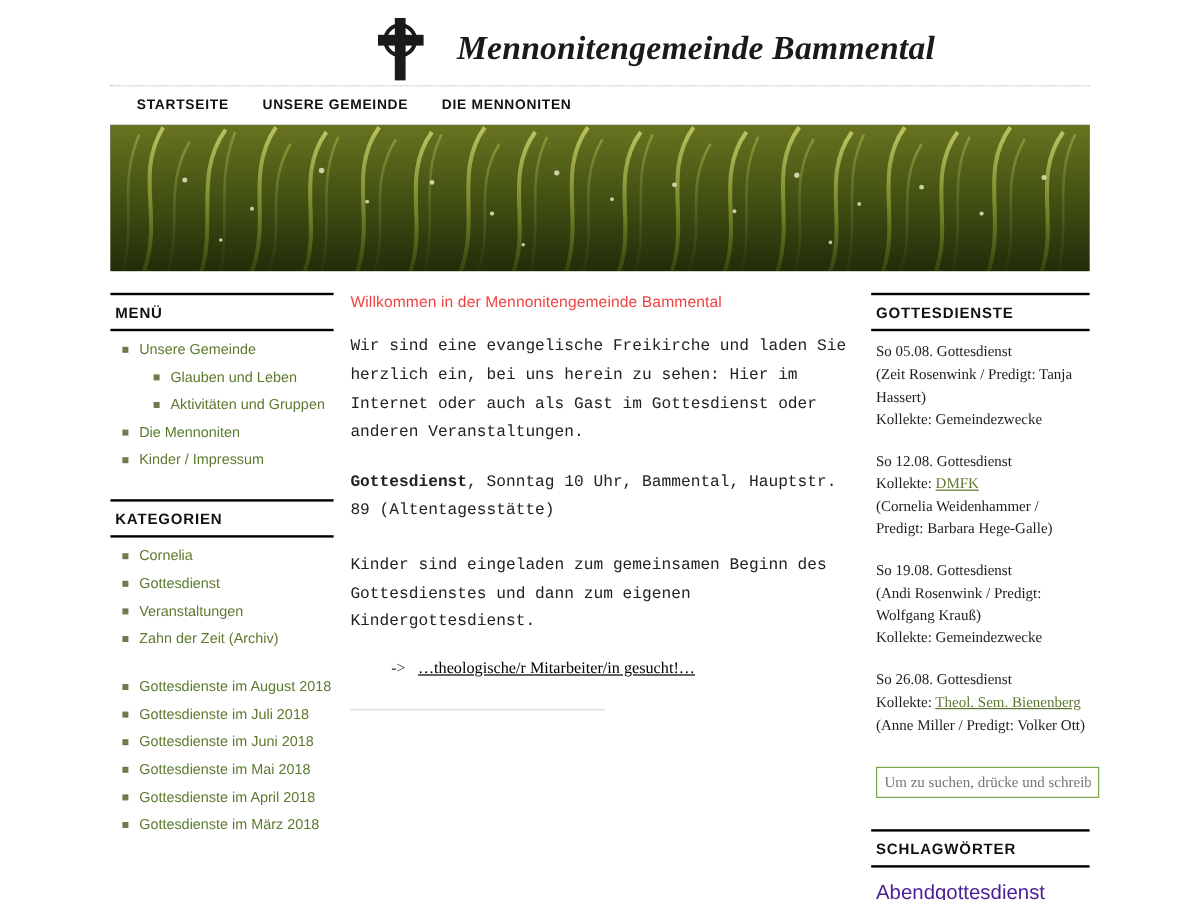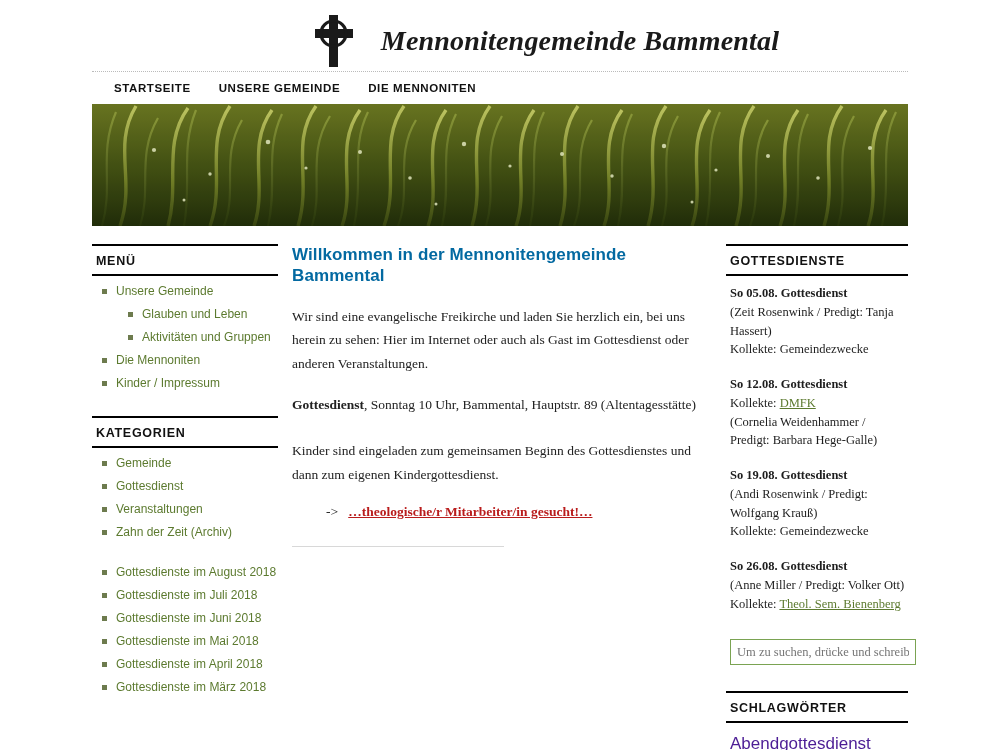--- a/index.html
+++ b/index.html
@@ -126,64 +126,64 @@
     padding: 0 0 0 12px;
   }
   a.link {
     color: #5c7a2f;
     text-decoration: none;
     font-size: 12px;
   }
 
   
   h1.entry-title {
-    font-size: 17px;
-    font-weight: bold;
-    color: #0369a1;
+    font-size: 13px;
+    font-weight: normal;
+    color: #ef4444;
     margin: 0 0 18px 0;
     line-height: 1.25;
     letter-spacing: 0.1px;
   }
   .entry p {
-    font-family: Liberation Serif, serif;
+    font-family: Liberation Mono, monospace;
     font-size: 13.5px;
     line-height: 1.75;
     color: #222;
     margin: 0 0 18px 0;
   }
   .entry p.service-line { margin-bottom: 22px; }
   .entry strong { font-weight: bold; }
   .cta-row {
     font-family: "Liberation Serif", serif;
     font-size: 13.5px;
     color: #222;
     margin: 0 0 26px 34px;
   }
   .cta-link {
-    color: #b91c1c;
-    font-weight: bold;
+    color: #000000;
+    font-weight: normal;
     text-decoration: underline;
     font-size: 13.5px;
   }
   .hr-soft {
     border: none;
     border-top: 1px solid #d8d8d8;
     width: 212px;
     margin: 6px 0 0 0;
   }
 
   
   .service-block {
     font-family: "Liberation Serif", serif;
     font-size: 12.5px;
     line-height: 1.5;
     color: #1d1d1d;
     margin: 0 0 16px 4px;
   }
-  .service-block .date { font-weight: bold; }
+  .service-block .date { font-weight: normal; }
   .service-block a {
     color: #5c7a2f;
     text-decoration: underline;
   }
 
   
   .search-box {
     margin: 4px 0 0 4px;
     width: 186px;
     height: 26px;
@@ -349,21 +349,21 @@
             </li>
             <li>
               <a class="link" href="#">Kinder / Impressum</a>
             </li>
           </ul>
         </div>
 
         <div class="widget">
           <div class="widget-title">Kategorien</div>
           <ul class="menu-list">
-            <li><a class="link" href="#">Gemeinde</a></li>
+            <li><a class="link" href="#">Cornelia</a></li>
             <li><a class="link" href="#">Gottesdienst</a></li>
             <li><a class="link" href="#">Veranstaltungen</a></li>
             <li><a class="link" href="#">Zahn der Zeit (Archiv)</a></li>
           </ul>
         </div>
 
         <div class="widget">
           <ul class="menu-list">
             <li><a class="link" href="#">Gottesdienste im August 2018</a></li>
             <li><a class="link" href="#">Gottesdienste im Juli 2018</a></li>
@@ -411,22 +411,22 @@
           </div>
 
           <div class="service-block">
             <div class="date">So 19.08. Gottesdienst</div>
             <div>(Andi Rosenwink / Predigt: Wolfgang Krauß)</div>
             <div>Kollekte: Gemeindezwecke</div>
           </div>
 
           <div class="service-block">
             <div class="date">So 26.08. Gottesdienst</div>
+            <div><span>Kollekte: </span><a href="#">Theol. Sem. Bienenberg</a></div>
             <div>(Anne Miller / Predigt: Volker Ott)</div>
-            <div><span>Kollekte: </span><a href="#">Theol. Sem. Bienenberg</a></div>
           </div>
         </div>
 
         <div class="widget">
           <div class="search-box">
             <input type="text" placeholder="Um zu suchen, drücke und schreibe" style="">
           </div>
         </div>
 
         <div class="widget">

